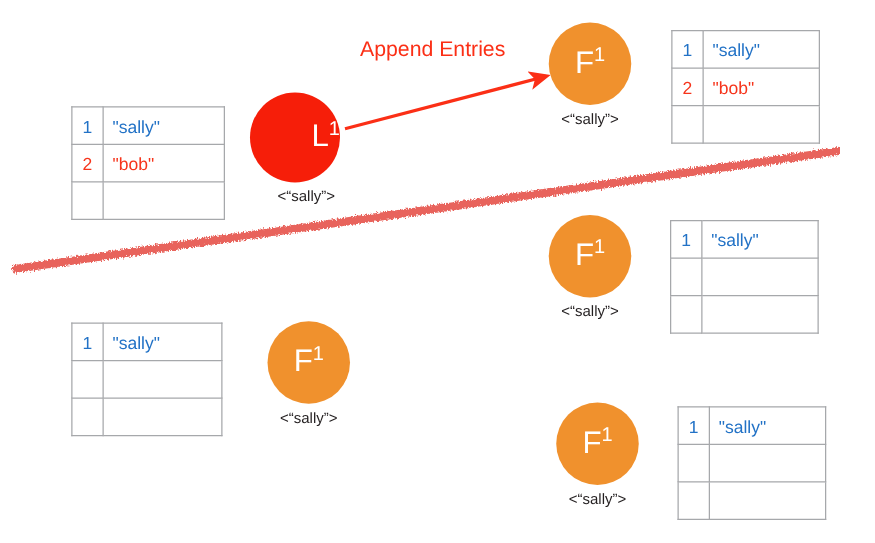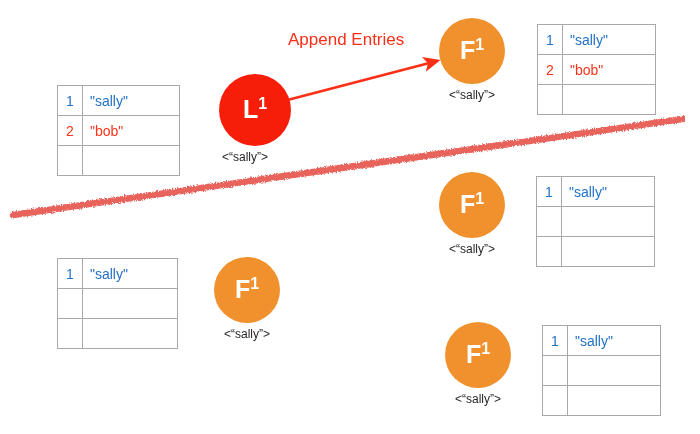--- a/index.html
+++ b/index.html
@@ -7,21 +7,20 @@
     padding: 0;
     background: #ffffff;
   }
   #stage {
     position: relative;
     width: 672px;
     height: 434px;
     background: #ffffff;
     overflow: hidden;
     font-family: "Liberation Sans", sans-serif;
-    padding-left: 13px;
   }
 
   
   #partition-layer {
     position: absolute;
     left: 0; top: 0;
     width: 700px; height: 434px;
     pointer-events: none;
   }
 
@@ -34,21 +33,21 @@
   }
 
   
   .node {
     position: absolute;
     border-radius: 50%;
     display: flex;
     align-items: center;
     justify-content: center;
     color: #ffffff;
-    font-weight: bold;
+    font-weight: normal;
     line-height: 1;
     user-select: none;
   }
   .node .node-label {
     font-size: 25px;
     letter-spacing: 0px;
     display: inline-block;
     transform: translateY(-1px);
   }
   .node .node-label sup {
@@ -124,21 +123,21 @@
     <defs>
       <marker id="arrowhead" markerWidth="7" markerHeight="7" refX="5.2" refY="3.1" orient="auto" markerUnits="strokeWidth">
         <path d="M0,0.2 L6.6,3.1 L0,6.0 L1.6,3.1 Z" fill="#FB2F16"></path>
       </marker>
     </defs>
     <line x1="276" y1="103" x2="437" y2="61" stroke="#FB2F16" stroke-width="2.6" marker-end="url(#arrowhead)"></line>
   </svg>
 
   <div class="msg-label" style="left:288px; top:30px;">Append Entries</div>
 
-  <div class="node node-leader" style="left:219px; top:74px; width:72px; height:72px;">
+  <div class="node node-leader" style="left:200px; top:74px; width:72px; height:72px;justify-content:flex-end;">
     <span class="node-label">
       <span>L</span><sup>1</sup>
     </span>
   </div>
   <div class="node-caption" style="left:181px; top:150px; width:128px;">&lt;“sally”&gt;</div>
 
   <div class="node node-follow" style="left:439px; top:18px; width:66px; height:66px;">
     <span class="node-label">
       <span>F</span><sup>1</sup>
     </span>

